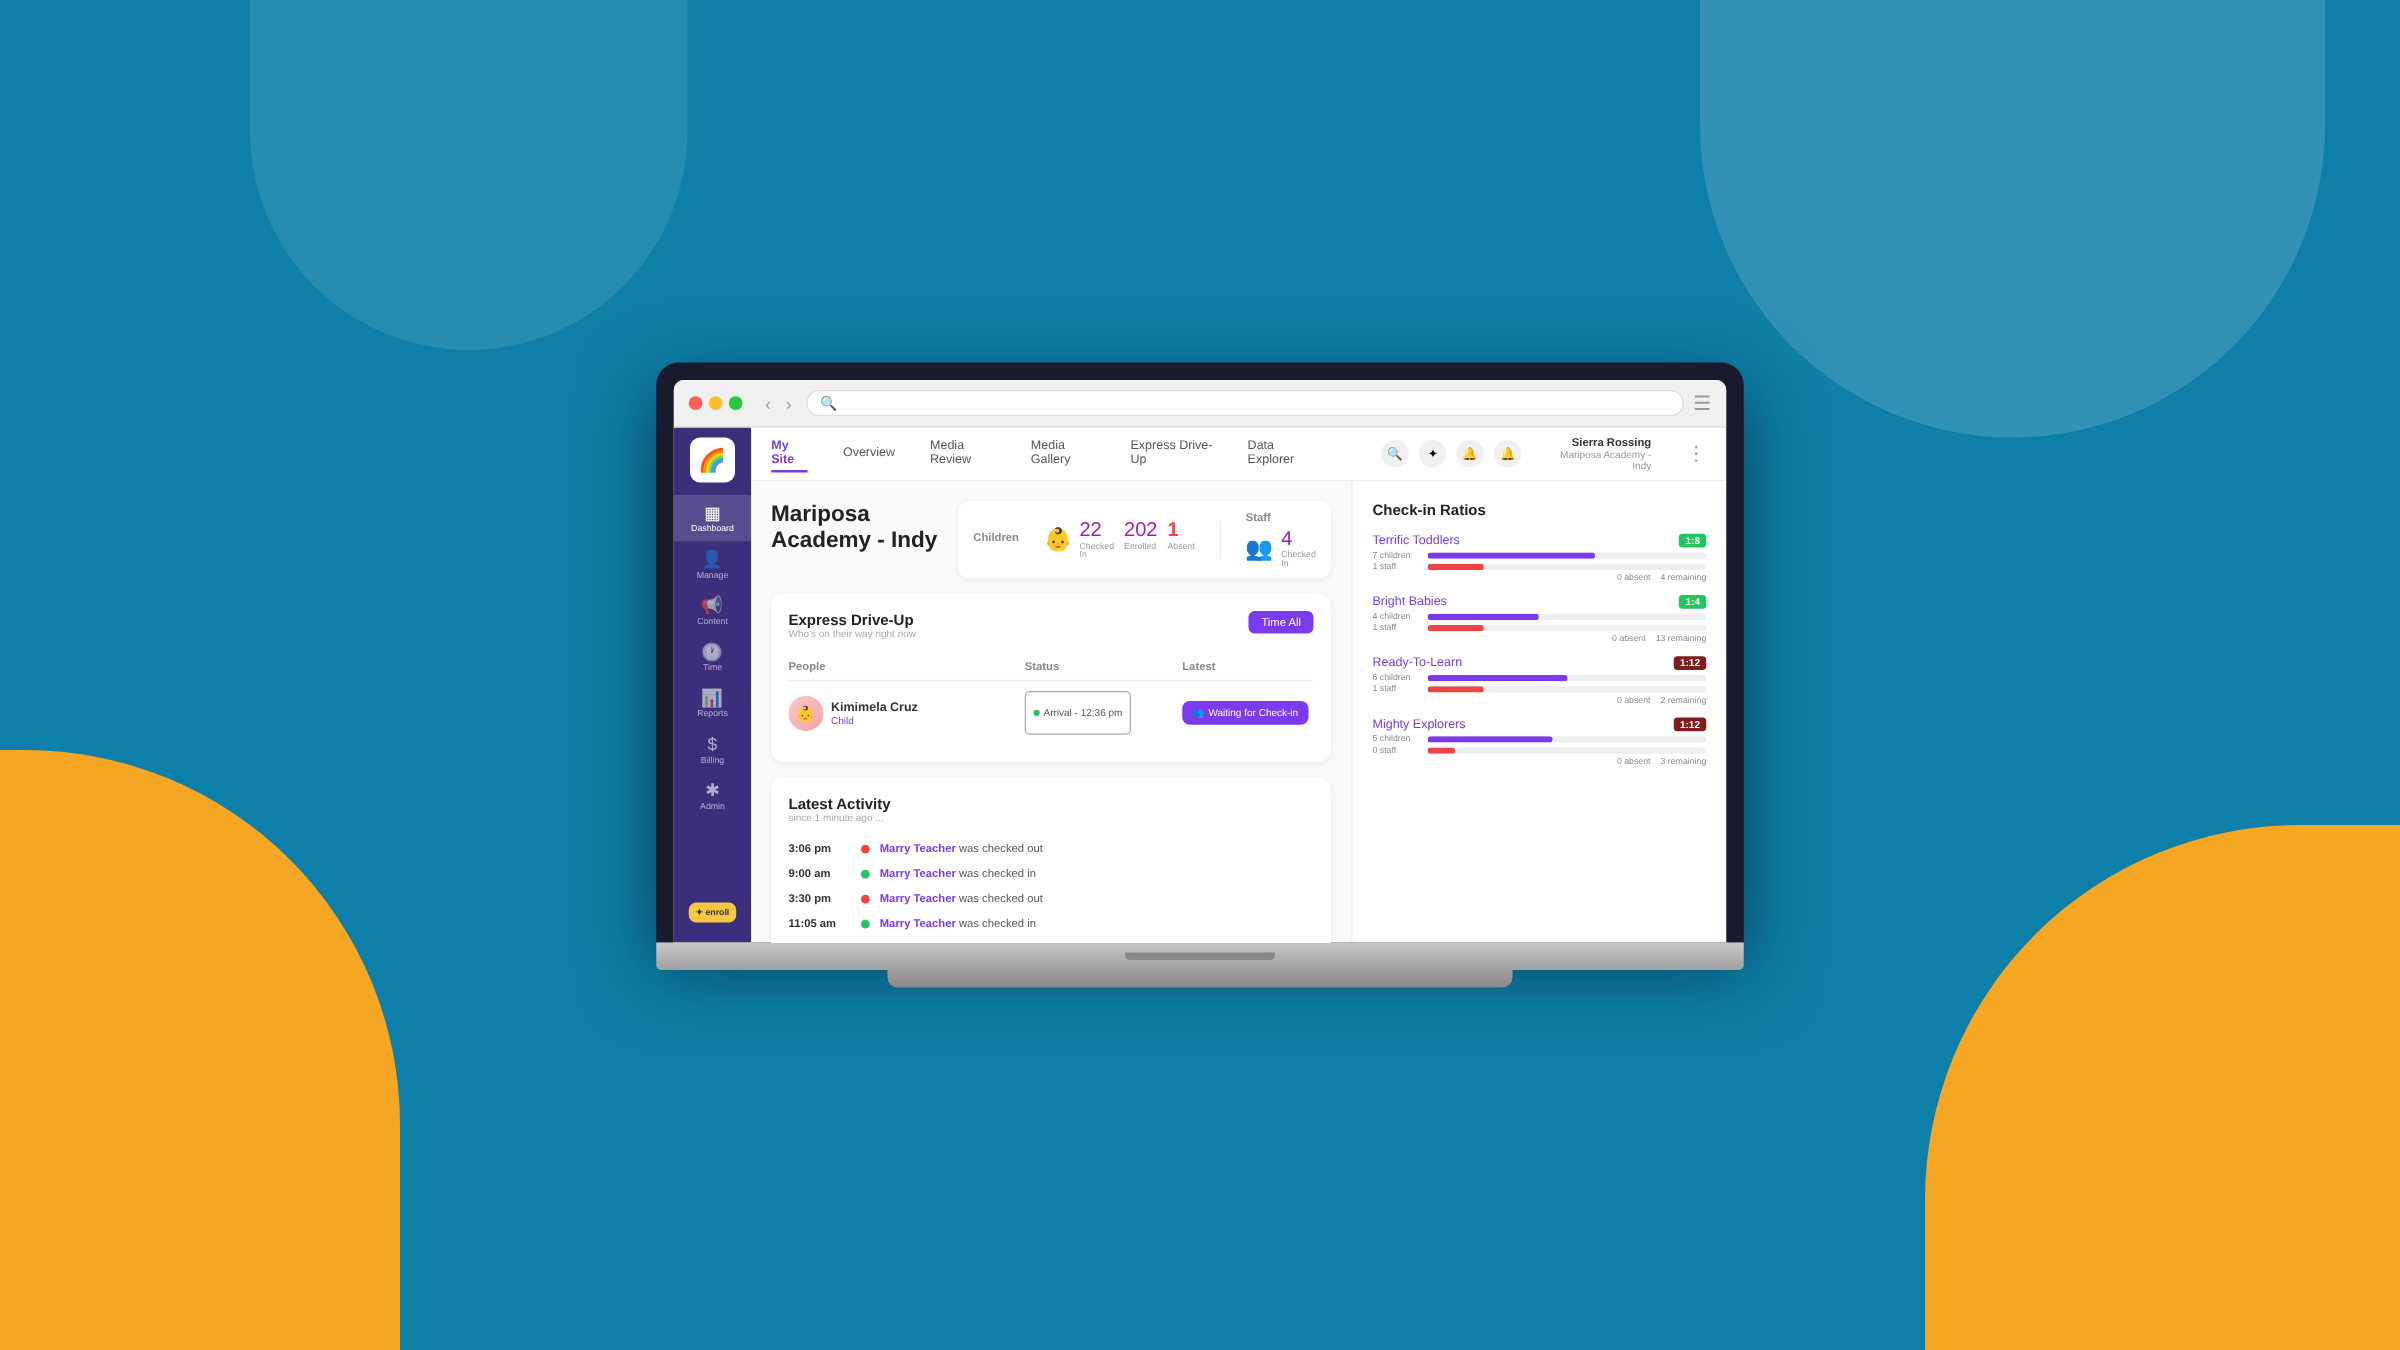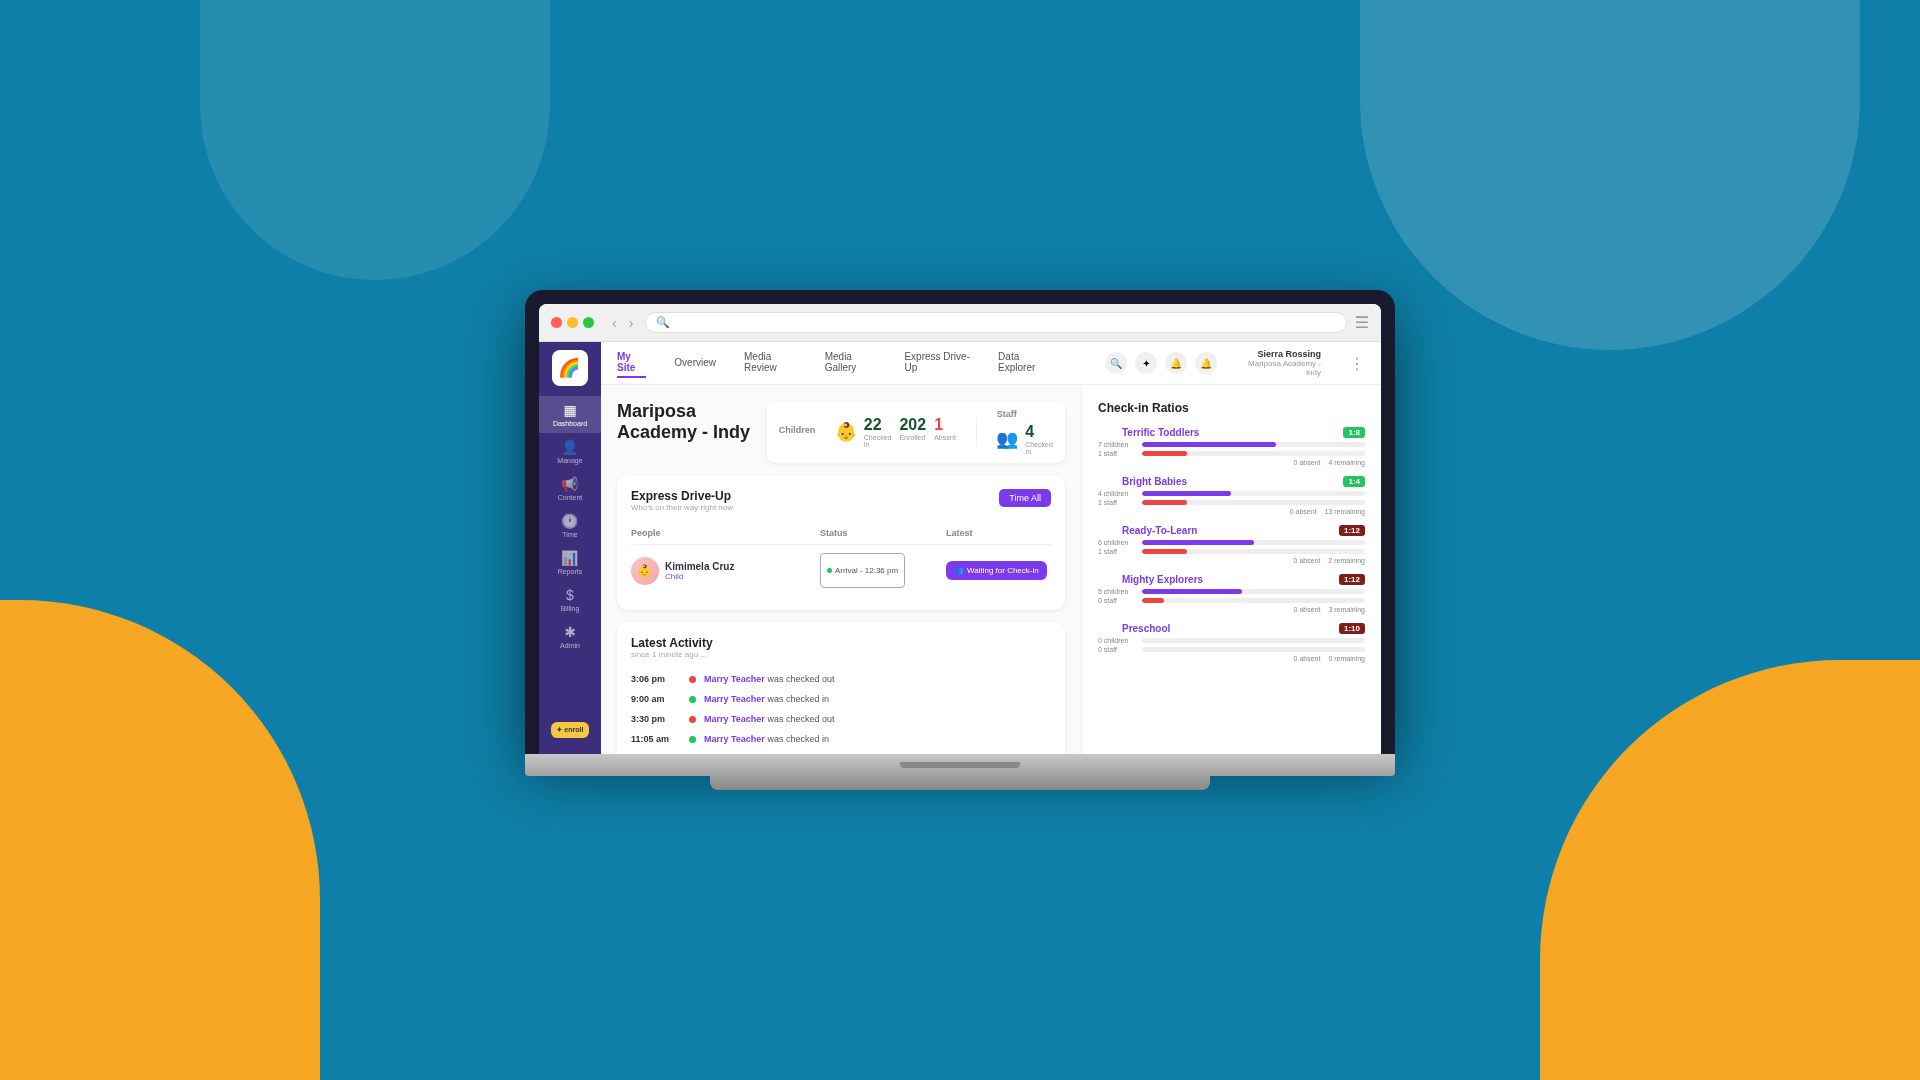--- a/index.html
+++ b/index.html
@@ -397,21 +397,21 @@
 
     
     .right-title { font-size: 12px; font-weight: 700; color: #222; margin-bottom: 12px; }
     .ratio-item { margin-bottom: 10px; }
     .ratio-header {
       display: flex;
       justify-content: space-between;
       align-items: center;
       margin-bottom: 3px;
     }
-    .ratio-name { font-size: 10px; font-weight: 700; color: #7c3aed; margin-left: 24px; }
+    .ratio-name { font-size: 10px; font-weight: 400; color: #7c3aed; }
     .ratio-badge {
       font-size: 8px;
       font-weight: 700;
       color: #fff;
       padding: 1px 5px;
       border-radius: 3px;
     }
     .badge-green { background: #22c55e; }
     .badge-red { background: #7f1d1d; }
     .ratio-bar-row {
@@ -455,21 +455,21 @@
       height: 6px;
       background: #888;
       border-radius: 0 0 4px 4px;
     }
     .laptop-stand {
       background: linear-gradient(180deg, #a0a0a0 0%, #888 100%);
       width: 500px;
       height: 14px;
       border-radius: 0 0 8px 8px;
     }
-    .stat-val { font-size: 16px; font-weight: 700; color: #14532d; }
+    .stat-val { font-size: 16px; font-weight: 400; color: #a21caf; }
     .stat-val-red { font-size: 16px; font-weight: 700; color: #ef4444; }
     .stat-sub { font-size: 7px; color: #999; }
   </style>
 </head>
 <body>
 
 <div class="bg-shape-left"></div>
 <div class="bg-shape-right"></div>
 <div class="bg-shape-top-right"></div>
 <div class="bg-shape-top-left"></div>
@@ -770,42 +770,20 @@
       <span class="ratio-bar-label">0 staff</span>
       <div class="ratio-bar-track">
         <div class="ratio-bar-fill" style="width:10%; background:#ef4444;"></div>
       </div>
     </div>
     <div class="ratio-stats">
       <span>0 absent</span>
       <span>3 remaining</span>
     </div>
   </div>
-                  <div class="ratio-item">
-    <div class="ratio-header">
-      <span class="ratio-name">Preschool</span>
-      <span class="ratio-badge badge-red">1:10</span>
-    </div>
-    <div class="ratio-bar-row">
-      <span class="ratio-bar-label">0 children</span>
-      <div class="ratio-bar-track">
-        <div class="ratio-bar-fill" style="width:0%; background:#7c3aed;"></div>
-      </div>
-    </div>
-    <div class="ratio-bar-row">
-      <span class="ratio-bar-label">0 staff</span>
-      <div class="ratio-bar-track">
-        <div class="ratio-bar-fill" style="width:0%; background:#ef4444;"></div>
-      </div>
-    </div>
-    <div class="ratio-stats">
-      <span>0 absent</span>
-      <span>0 remaining</span>
-    </div>
-  </div>
                 </div>
             </div>
 
           </div>
         </div>
       </div>
     </div>
   </div>
 
   <div class="laptop-base">

